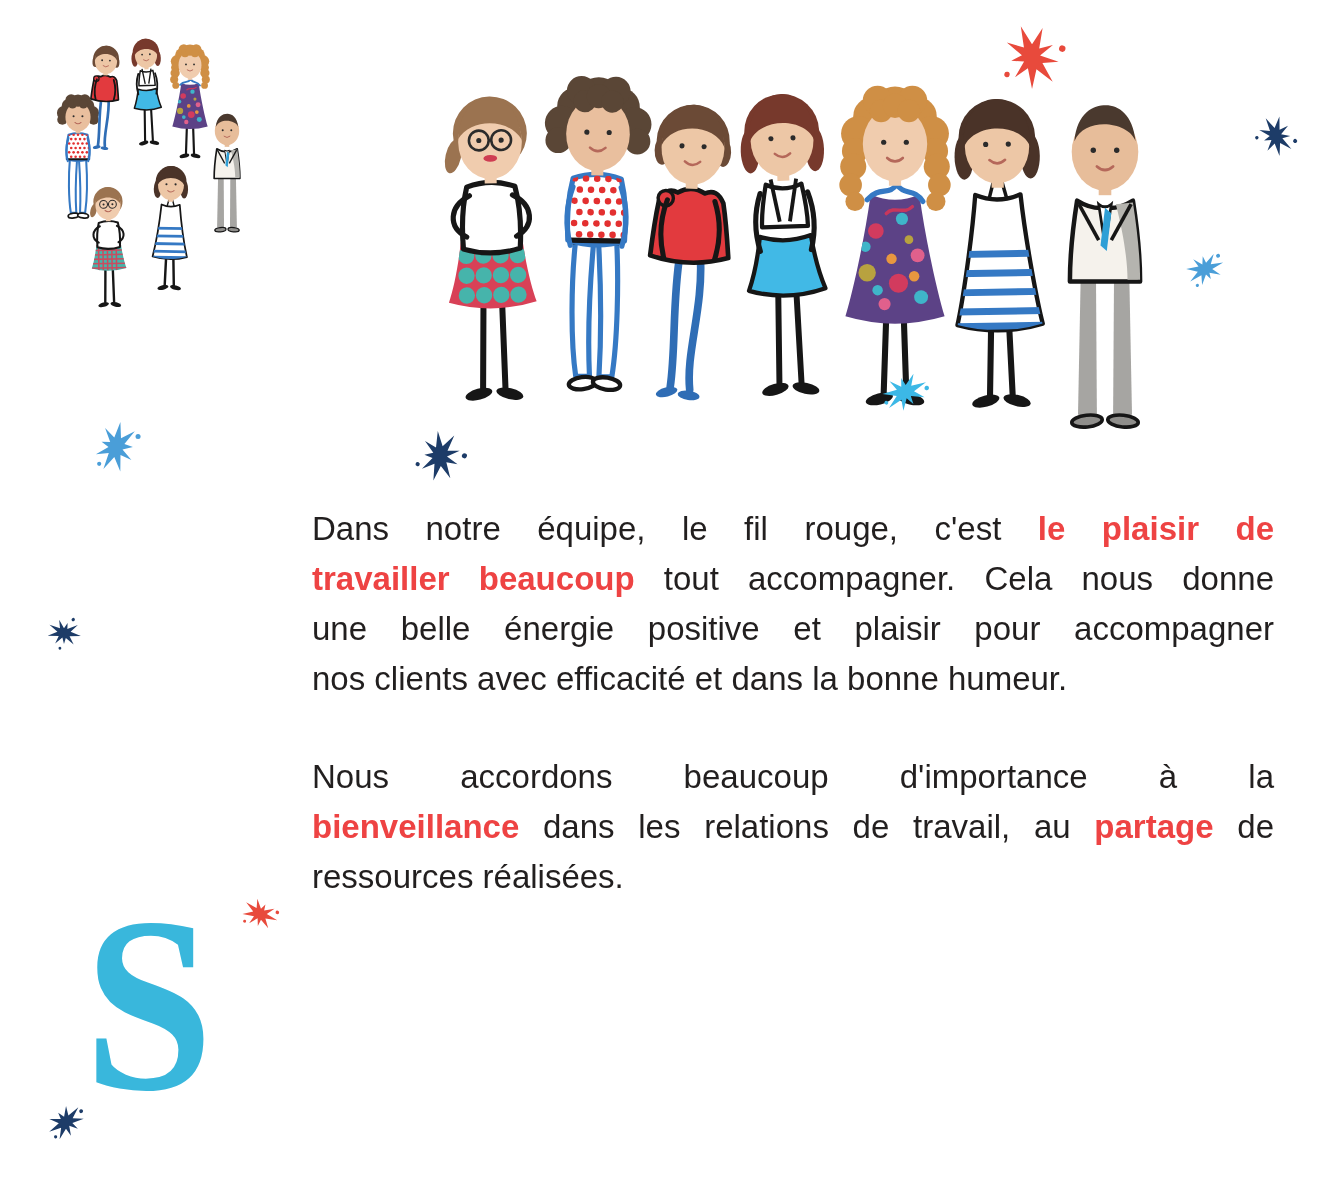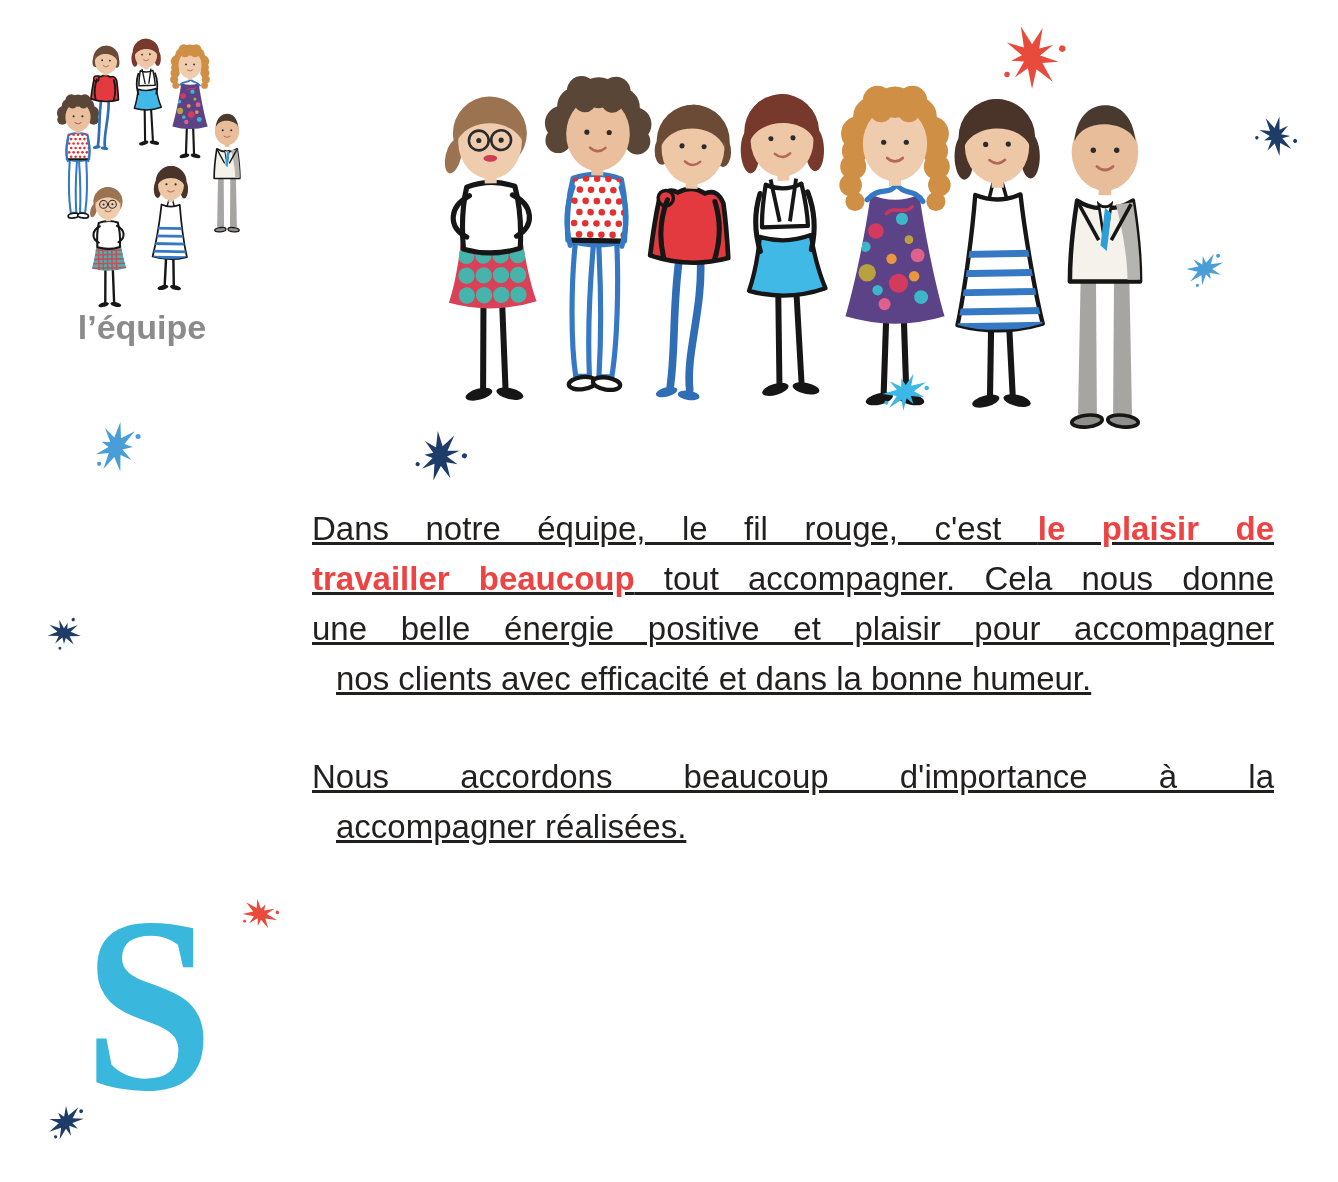--- a/index.html
+++ b/index.html
@@ -13,22 +13,22 @@
   #splat-layer{position:absolute;left:0;top:0;width:1338px;height:1182px;pointer-events:none;}
   .equipe-label{
     position:absolute;left:52px;top:308px;width:180px;text-align:center;
     font-size:34px;font-weight:bold;color:var(--label-gray,#8b8b8b);letter-spacing:0px;
   }
   .text-block{
     position:absolute;left:312px;top:504px;width:962px;
     font-size:33px;line-height:50px;color:var(--text-dark,#221f1f);
   }
   .para{margin:0 0 48px 0;}
-  .line{text-align:justify;text-align-last:justify;text-justify:inter-word;white-space:nowrap;text-decoration:underline;}
-  .line.last{text-align-last:left;margin-left:24px;}
+  .line{text-align:justify;text-align-last:justify;text-justify:inter-word;white-space:nowrap;}
+  .line.last{text-align-last:left;}
   .accent{color:var(--accent-red,#ee4343);font-weight:bold;}
   .watermark-s{
     position:absolute;left:84px;top:880px;
     font-family:"Liberation Serif",serif;font-weight:bold;
     font-size:250px;line-height:1;color:var(--s-cyan,#39b7dc);
     transform:scaleX(.93);transform-origin:left top;
   }
 </style>
 </head>
 <body>
@@ -264,21 +264,20 @@
         <path d="M-10,60 L-3,34" stroke="#161616" stroke-width="4"></path>
         <path d="M10,60 L3,34" stroke="#161616" stroke-width="4"></path>
         <rect x="-7" y="30" width="14" height="18" fill="#edc7a6"></rect>
         <ellipse cx="0" cy="0" rx="37" ry="43" fill="#edc7a6"></ellipse>
         <path d="M-39,4 C-40,-38 -18,-54 0,-54 C18,-54 40,-38 39,4 C30,-28 -30,-28 -39,4 Z" fill="#4a3328"></path>
         <circle cx="-13" cy="-2" r="3" fill="#2b2b2b"></circle>
         <circle cx="13" cy="-2" r="3" fill="#2b2b2b"></circle>
         <path d="M-9,16 Q0,24 9,16" fill="none" stroke="#b5685a" stroke-width="3" stroke-linecap="round"></path>
       </g>
     </svg>
-  <div class="equipe-label">l’équipe</div>
   <svg id="main-team" viewBox="0 0 740 378">
       <g transform="translate(65,84) scale(0.86) rotate(-1)">
         <circle cx="0" cy="-10" r="43" fill="#9b7350"></circle>
         <ellipse cx="-43" cy="16" rx="9" ry="20" transform="rotate(14 -43 16)" fill="#9b7350"></ellipse>
         <path d="M-10,148 L-13,286" stroke="#161616" stroke-width="7" stroke-linecap="round" fill="none"></path>
         <path d="M10,148 L13,286" stroke="#161616" stroke-width="7" stroke-linecap="round" fill="none"></path>
         <ellipse cx="-18" cy="293" rx="16" ry="6.5" transform="rotate(-14 -18 293)" fill="#161616"></ellipse>
         <ellipse cx="18" cy="293" rx="16" ry="6.5" transform="rotate(14 18 293)" fill="#161616"></ellipse>
         <path d="M-36,116 C-40,148 -46,172 -51,186 Q0,201 51,186 C46,172 40,148 36,116 Q0,127 -36,116 Z" fill="#d84157"></path>
         <clipPath id="m0b">
@@ -512,21 +511,22 @@
     </svg>
   <div class="text-block">
       <div class="para">
         <div class="line"><span>Dans notre équipe, le fil rouge, c'est </span><span class="accent">le plaisir de</span></div>
         <div class="line"><span class="accent">travailler beaucoup</span><span> tout accompagner. Cela nous donne</span></div>
         <div class="line"><span>une belle énergie positive et plaisir pour accompagner</span></div>
         <div class="line last"><span>nos clients avec efficacité et dans la bonne humeur.</span></div>
       </div>
       <div class="para">
         <div class="line"><span>Nous accordons beaucoup d'importance à la</span></div>
-        <div class="line last"><span>accompagner réalisées.</span></div>
+        <div class="line"><span class="accent">bienveillance</span><span> dans les relations de travail, au </span><span class="accent">partage</span><span> de</span></div>
+        <div class="line last"><span>ressources réalisées.</span></div>
       </div>
     </div>
   <div class="watermark-s">S</div>
   <svg id="splat-layer" viewBox="0 0 1338 1182">
       <g transform="translate(1032,57) rotate(10)">
         <polygon points="27.0,0.0 11.3,4.1 24.7,20.8 6.5,11.2 5.6,31.6 -2.1,11.7 -13.2,22.9 -7.0,5.9 -19.8,7.2 -10.2,0.0 -27.3,-9.9 -9.6,-8.0 -16.4,-28.4 -2.2,-12.6 5.4,-30.5 5.6,-9.7 18.5,-15.5 7.7,-2.8" fill="#e84a3c"></polygon>
         <circle cx="28.35" cy="-13.5" r="3.2399999999999998" fill="#e84a3c"></circle>
         <circle cx="-21.6" cy="21.6" r="2.7" fill="#e84a3c"></circle>
       </g>
       <g transform="translate(1276,136) rotate(40)">

